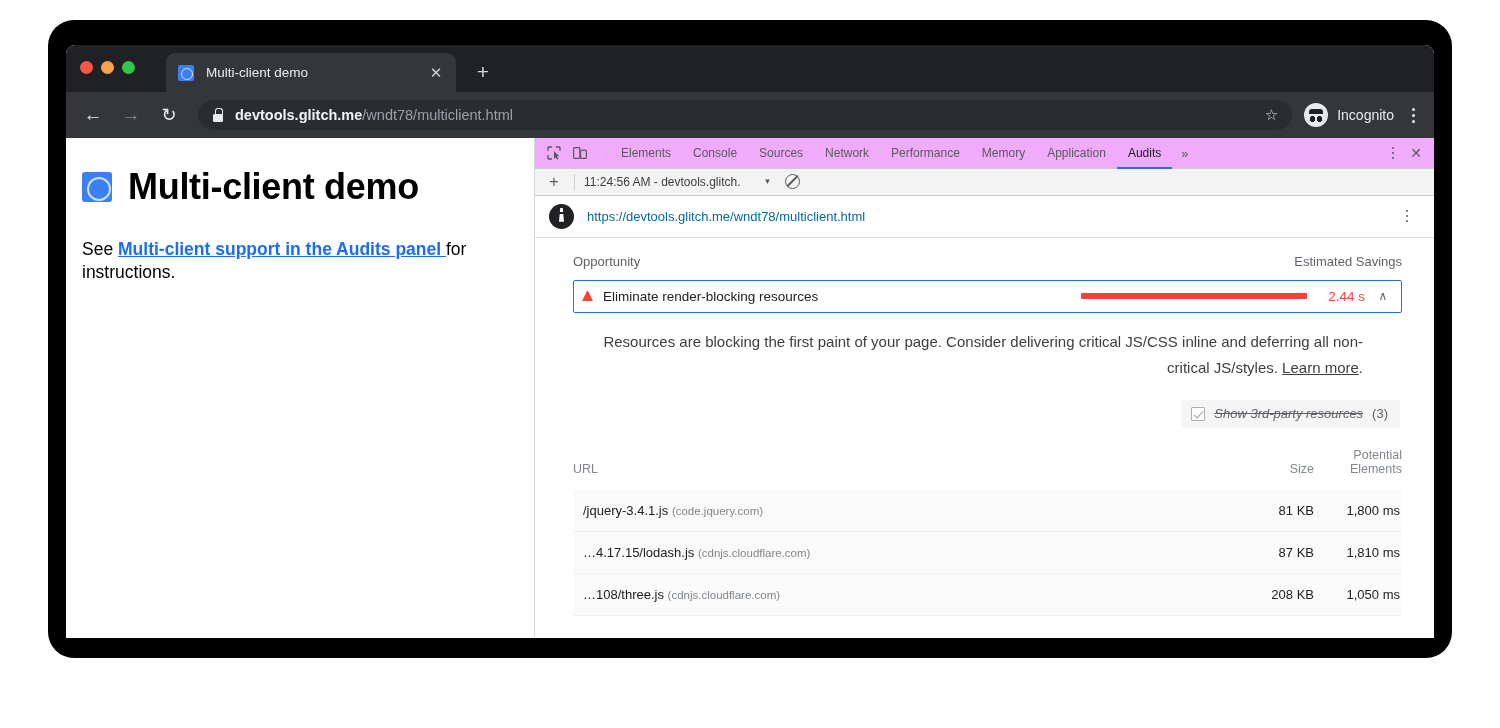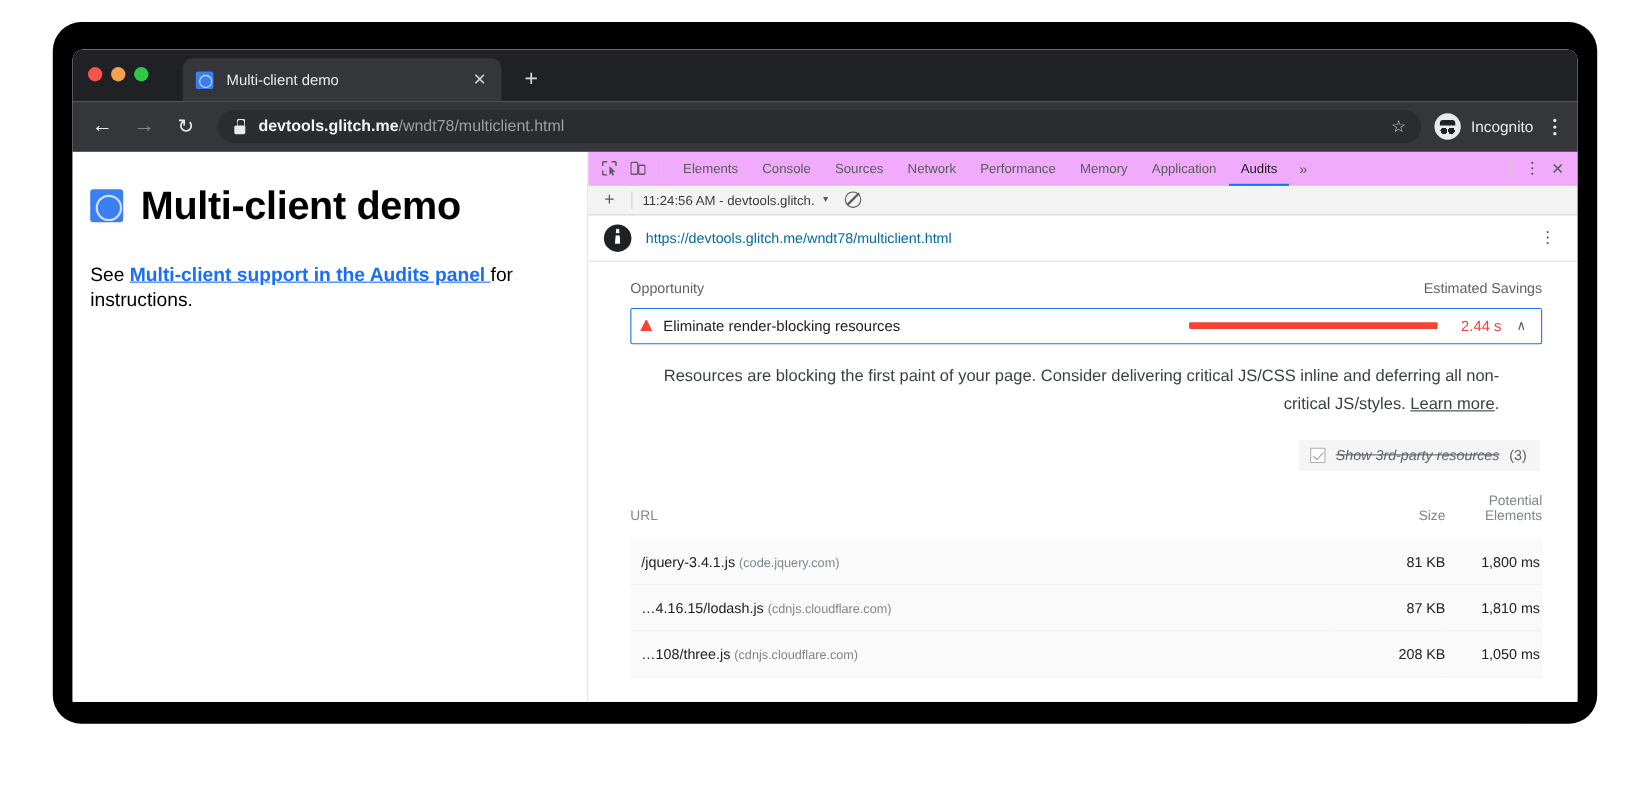--- a/index.html
+++ b/index.html
@@ -227,21 +227,21 @@
   .dt-subbar {
     height: 27px;
     background: #f3f3f3;
     border-bottom: 1px solid #cdcdcd;
     display: flex; align-items: center;
     padding-left: 8px;
     font-size: 12px; color: #3c3c3c;
   }
   .plus-btn { width: 22px; text-align: center; font-size: 16px; color: #5a5a5a; }
   .subbar-sep { width: 1px; height: 16px; background: #cdcdcd; margin: 0 9px; }
-  .run-select { display: flex; align-items: center; gap: 6px; }
+  .run-select { display: flex; align-items: center; gap: 23px; }
   .caret { font-size: 8px; color: #5a5a5a; }
   .noentry {
     width: 15px; height: 15px; margin-left: 14px;
     border: 1.6px solid #5a5a5a; border-radius: 50%;
     position: relative;
   }
   .noentry::after {
     content: ""; position: absolute; left: -1px; top: 5px;
     width: 15px; height: 1.6px; background: #5a5a5a;
     transform: rotate(-45deg); transform-origin: center;
@@ -502,21 +502,21 @@
                   </th>
                 </tr>
               </thead>
               <tbody>
                 <tr>
                   <td class="url"><span>/jquery-3.4.1.js</span> <span class="host">(code.jquery.com)</span></td>
                   <td class="num">81 KB</td>
                   <td class="sav">1,800 ms</td>
                 </tr>
                 <tr>
-                  <td class="url"><span>…4.16.15/lodash.js</span> <span class="host">(cdnjs.cloudflare.com)</span></td>
+                  <td class="url"><span>…4.17.15/lodash.js</span> <span class="host">(cdnjs.cloudflare.com)</span></td>
                   <td class="num">87 KB</td>
                   <td class="sav">1,810 ms</td>
                 </tr>
                 <tr>
                   <td class="url"><span>…108/three.js</span> <span class="host">(cdnjs.cloudflare.com)</span></td>
                   <td class="num">208 KB</td>
                   <td class="sav">1,050 ms</td>
                 </tr>
               </tbody>
             </table>

